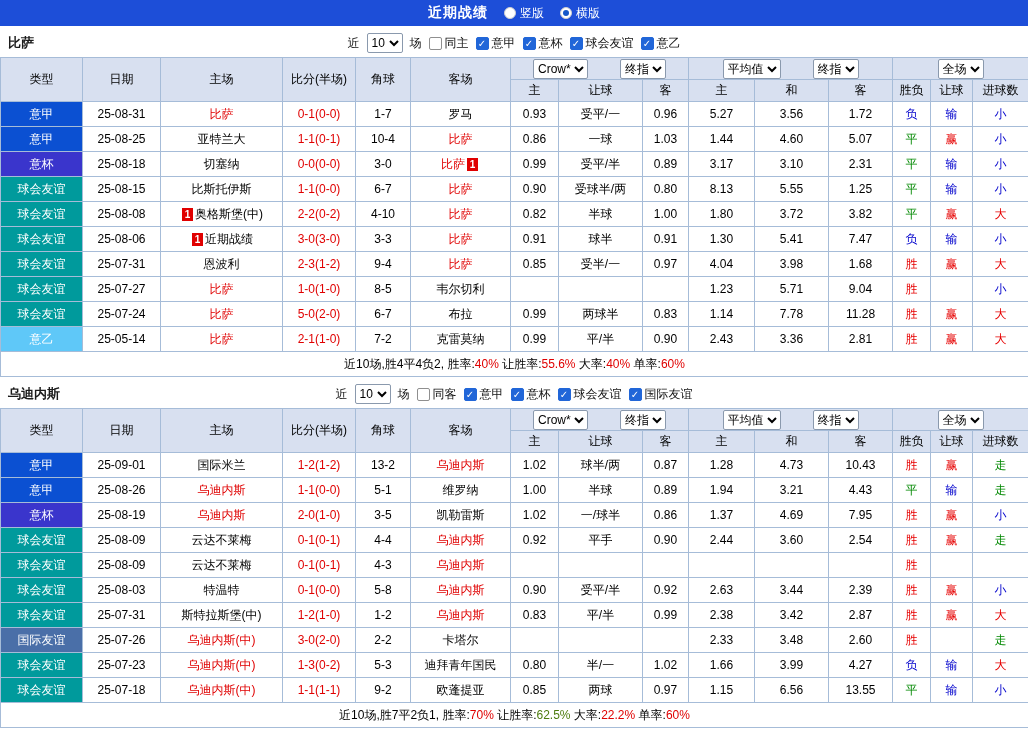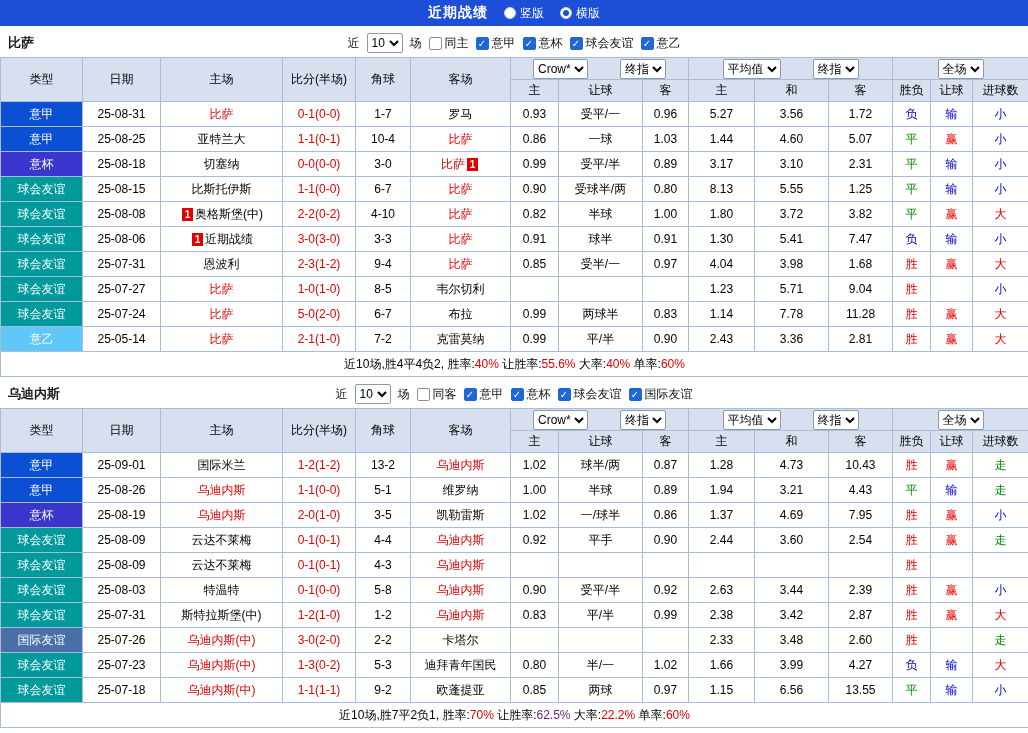--- a/index.html
+++ b/index.html
@@ -578,17 +578,17 @@
           <td>1.15</td>
           <td>6.56</td>
           <td>13.55</td>
           <td style="color: rgb(0, 136, 0);">平</td>
           <td style="color: rgb(0, 0, 204);">输</td>
           <td style="color: rgb(0, 0, 204);">小</td>
         </tr>
       </tbody>
     <tfoot>
       <tr>
-        <td colspan="15"><span>近10场,胜7平2负1, 胜率:</span><span style="color: rgb(224, 0, 0);">70%</span><span> 让胜率:</span><span style="color: #701a75; text-align: center;">62.5%</span><span> 大率:</span><span style="color: rgb(224, 0, 0);">22.2%</span><span> 单率:</span><span style="color: rgb(224, 0, 0);">60%</span></td>
+        <td colspan="15"><span>近10场,胜7平2负1, 胜率:</span><span style="color: rgb(224, 0, 0);">70%</span><span> 让胜率:</span><span style="color: #4d7c0f; text-align: center;">62.5%</span><span> 大率:</span><span style="color: rgb(224, 0, 0);">22.2%</span><span> 单率:</span><span style="color: rgb(224, 0, 0);">60%</span></td>
       </tr>
     </tfoot>
   </table>
 </section>
 
 </body></html>

